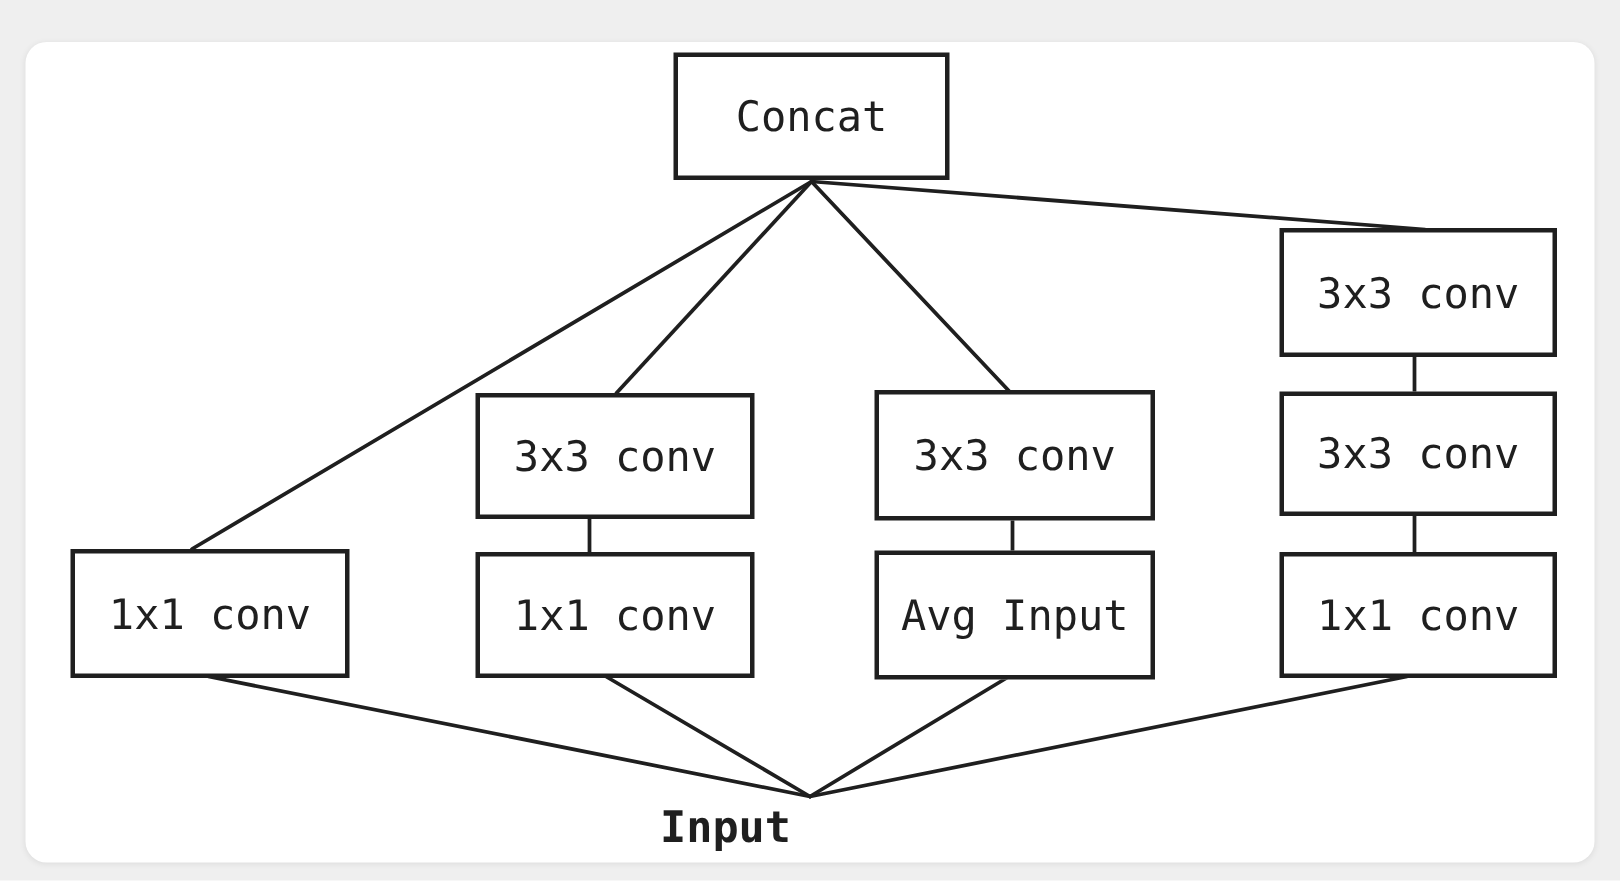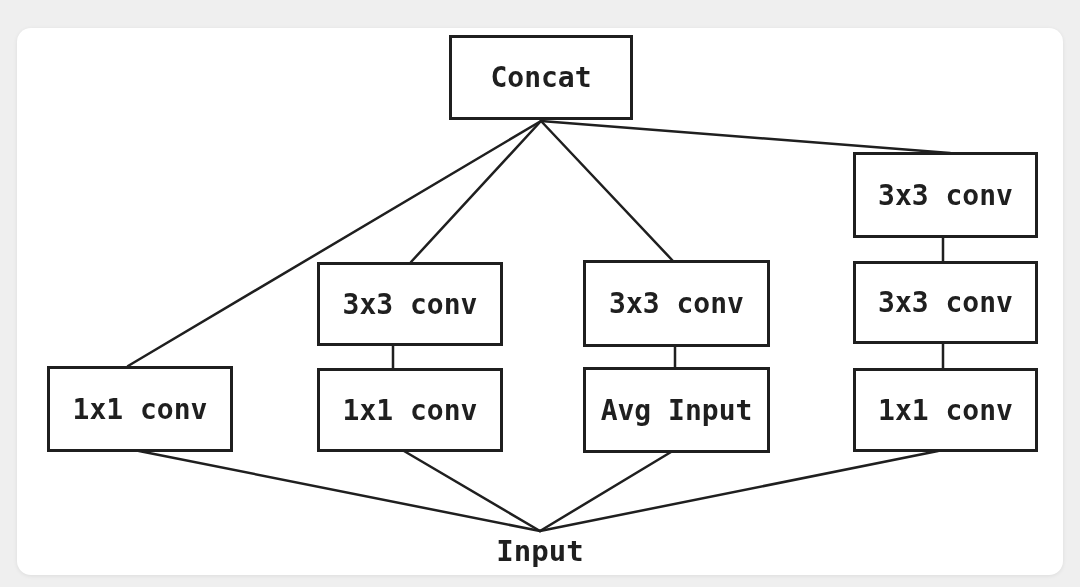--- a/index.html
+++ b/index.html
@@ -34,30 +34,30 @@
   }
   .node {
     position: absolute;
     box-sizing: border-box;
     background: #ffffff;
     border: 3px solid #1f1f1f;
     display: flex;
     align-items: center;
     justify-content: center;
     font-size: 28px;
-    font-weight: 700;
+    font-weight: 400;
     color: #1f1f1f;
     white-space: nowrap;
   }
   .floating-label {
     position: absolute;
     font-size: 29px;
     font-weight: 700;
     color: #1f1f1f;
-    text-align: center;
+    text-align: left;
   }
 </style>
 </head>
 <body>
 
 <div class="card"></div>
 
 <svg class="wires" viewBox="0 0 1080 587">
   <g stroke="#1f1f1f" stroke-width="2.5" stroke-linecap="round" fill="none">
 

